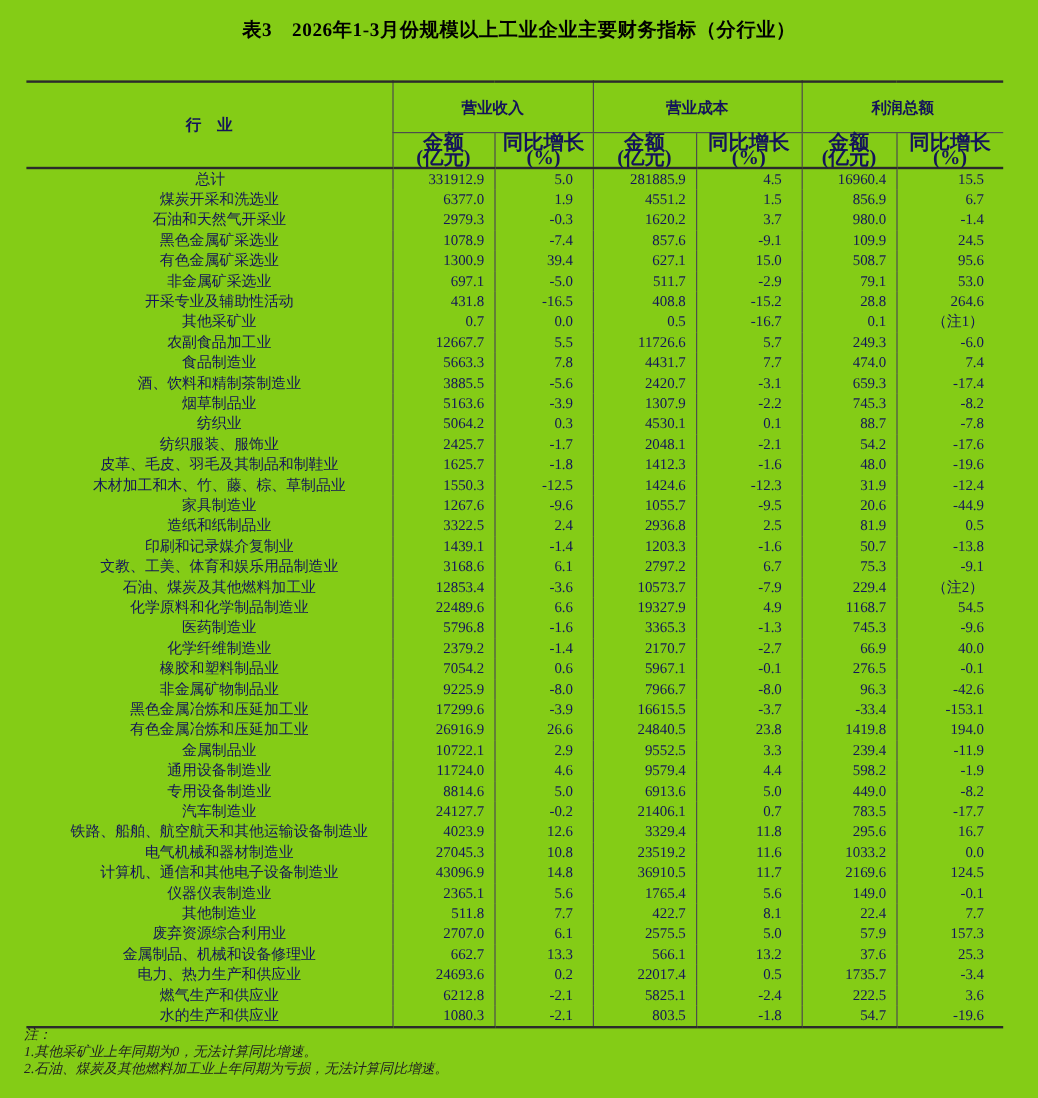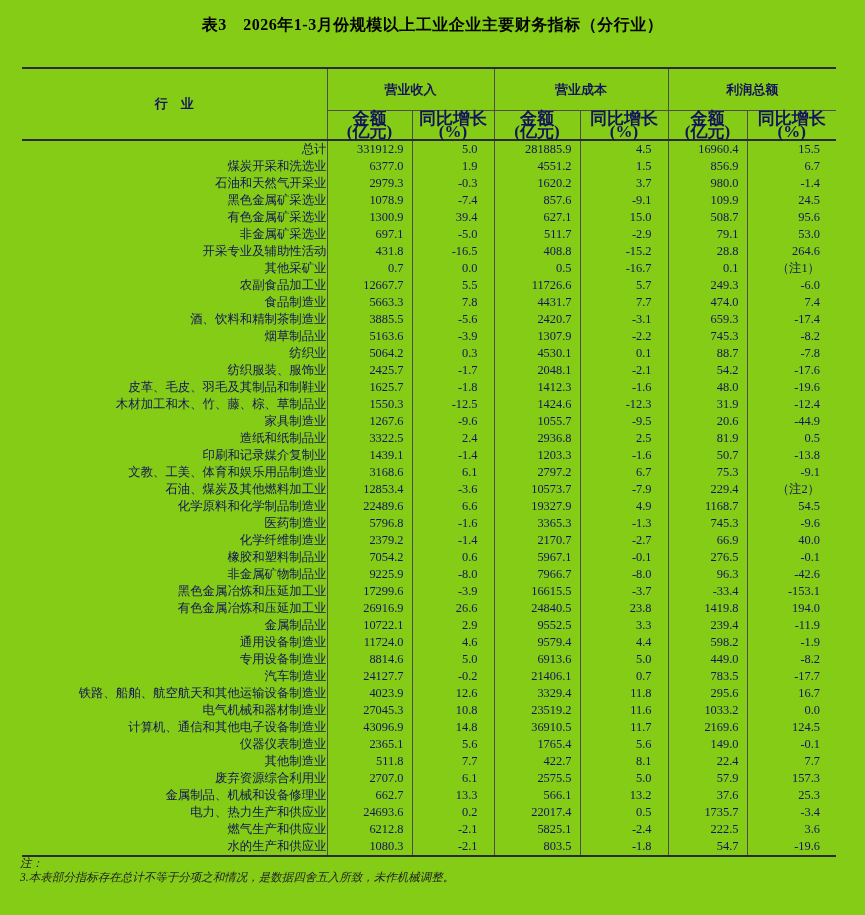--- a/index.html
+++ b/index.html
@@ -38,21 +38,21 @@
   }
   
   th.sub{
     height:28px;font-size:17px;line-height:13px;vertical-align:middle;
     border-bottom:2px solid var(--border-strong);
   }
   tbody td{
     height:17px;font-size:12.4px;line-height:17px;padding:0;
     white-space:nowrap;overflow:visible;
   }
-  td.ind{text-align:right;padding-left:2px;}
+  td.ind{text-align:center;padding-left:2px;}
   td.ind.indent{padding-left:17px;}
   td.num{text-align:right;}
   td.pad-amt{padding-right:8px;}
   td.pad-pct{padding-right:16px;}
   tbody tr:last-child td{border-bottom:2px solid var(--border-strong);}
   .notes{
     position:absolute;left:20px;top:856px;
     font-style:italic;font-size:11.5px;line-height:14px;color:var(--note-color);
     white-space:nowrap;
   }
@@ -468,17 +468,18 @@
           <td class="num vl pad-pct">-1.8</td>
           <td class="num vl pad-amt">54.7</td>
           <td class="num vl pad-pct">-19.6</td>
         </tr>
       </tbody>
   </table>
 
   <div class="notes">
     <div>注：</div>
     <div id="notes-list">
-        <div>3.本表部分指标存在总计不等于分项之和情况，是数据四舍五入所致，未作机械调整。</div>
+        <div>1.其他采矿业上年同期为0，无法计算同比增速。</div>
+        <div>2.石油、煤炭及其他燃料加工业上年同期为亏损，无法计算同比增速。</div>
       </div>
   </div>
 
 </div>
 
 </body></html>

